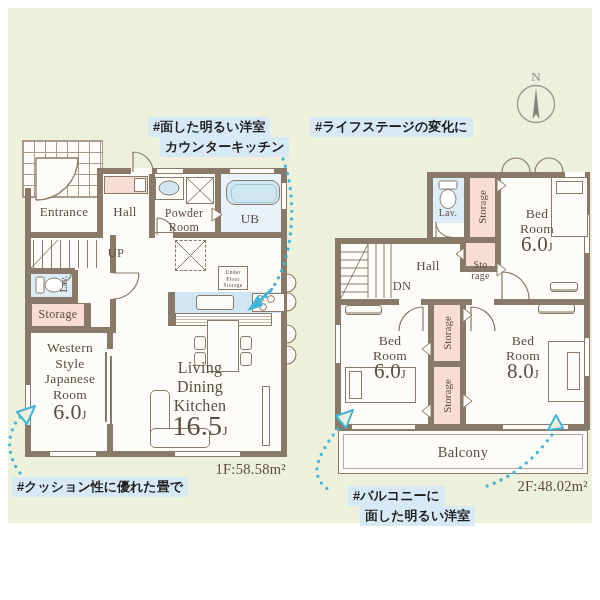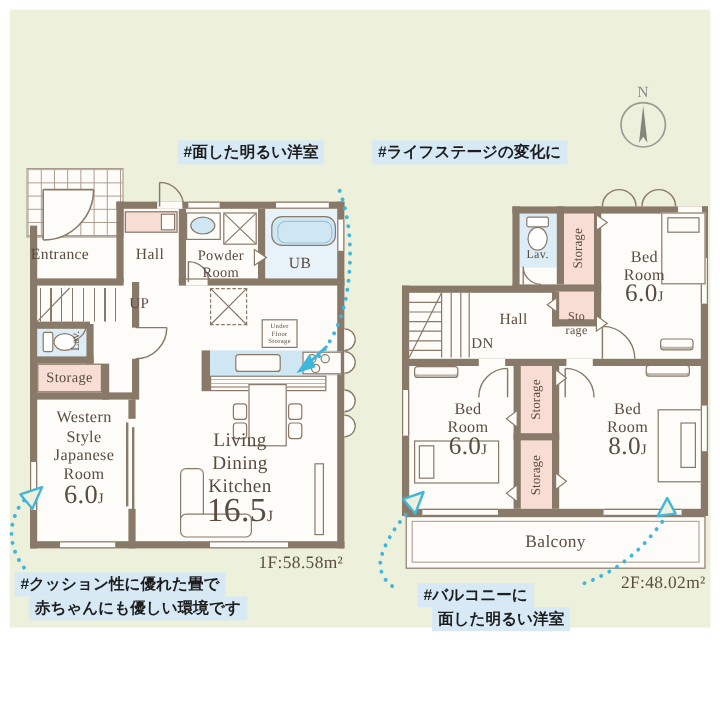--- a/index.html
+++ b/index.html
@@ -227,21 +227,21 @@
     </g>
 
     <path d="M259,301 L272,289" stroke="#3fb6da" stroke-width="2.4" stroke-linecap="round"></path>
     <polygon points="247,311 258,295 263,306" fill="#3fb6da"></polygon>
 
     <polygon points="35,406 17,412 27,424" fill="#edf1dc" stroke="#3fb6da" stroke-width="2" stroke-linejoin="round"></polygon>
     <polygon points="353,410 336,416 346,428" fill="#edf1dc" stroke="#3fb6da" stroke-width="2" stroke-linejoin="round"></polygon>
     <polygon points="556,415 548,430 563,428" fill="#edf1dc" stroke="#3fb6da" stroke-width="2" stroke-linejoin="round"></polygon>
   </svg>
 
-  <div class="rlabel" style="left:15px;top:205px;width:70px;font-size:13px">Entrance</div>
+  <div class="rlabel" style="left:29px;top:205px;width:70px;font-size:13px">Entrance</div>
   <div class="rlabel" style="left:100px;top:205px;width:50px;font-size:13px">Hall</div>
   <div class="rlabel" style="left:153px;top:207px;width:62px;font-size:12px">
     <div>Powder</div>
     <div>Room</div>
   </div>
   <div class="rlabel" style="left:228px;top:212px;width:44px;font-size:13px">UB</div>
   <div class="rlabel" style="left:100px;top:246px;width:32px;font-size:12.5px">UP</div>
   <div class="vlabel" style="left:64px;top:284px;font-size:9.5px">Lav.</div>
   <div class="rlabel" style="left:31px;top:308px;width:54px;font-size:12px">Storage</div>
   <div class="rlabel" style="left:27px;top:340px;width:86px;font-size:13.5px;line-height:15.5px">
@@ -284,25 +284,25 @@
   </div>
   <div class="vlabel" style="left:447px;top:333px;font-size:11px">Storage</div>
   <div class="vlabel" style="left:447px;top:396px;font-size:11px">Storage</div>
   <div class="rlabel" style="left:413px;top:444px;width:100px;font-size:14.5px">Balcony</div>
   <div class="rlabel" style="left:478px;top:478px;width:110px;font-size:14.5px;text-align:right">2F:48.02m²</div>
 
   <div class="rlabel" style="left:528px;top:70px;width:16px;font-size:13px;color:#8a8f8a">N</div>
 
   <div class="ann" style="left:148px;top:117px">
     <span>#面した明るい洋室</span><br>
+    <span class="l2">カウンターキッチン</span>
   </div>
   <div class="ann" style="left:310px;top:117px">
     <span>#ライフステージの変化に</span><br>
   </div>
   <div class="ann" style="left:12px;top:477px">
     <span>#クッション性に優れた畳で</span><br>
-    <span class="l2">赤ちゃんにも優しい環境です</span>
   </div>
   <div class="ann" style="left:348px;top:486px">
     <span>#バルコニーに</span><br>
     <span class="l2">面した明るい洋室</span>
   </div>
 </div>
 
 </body></html>

